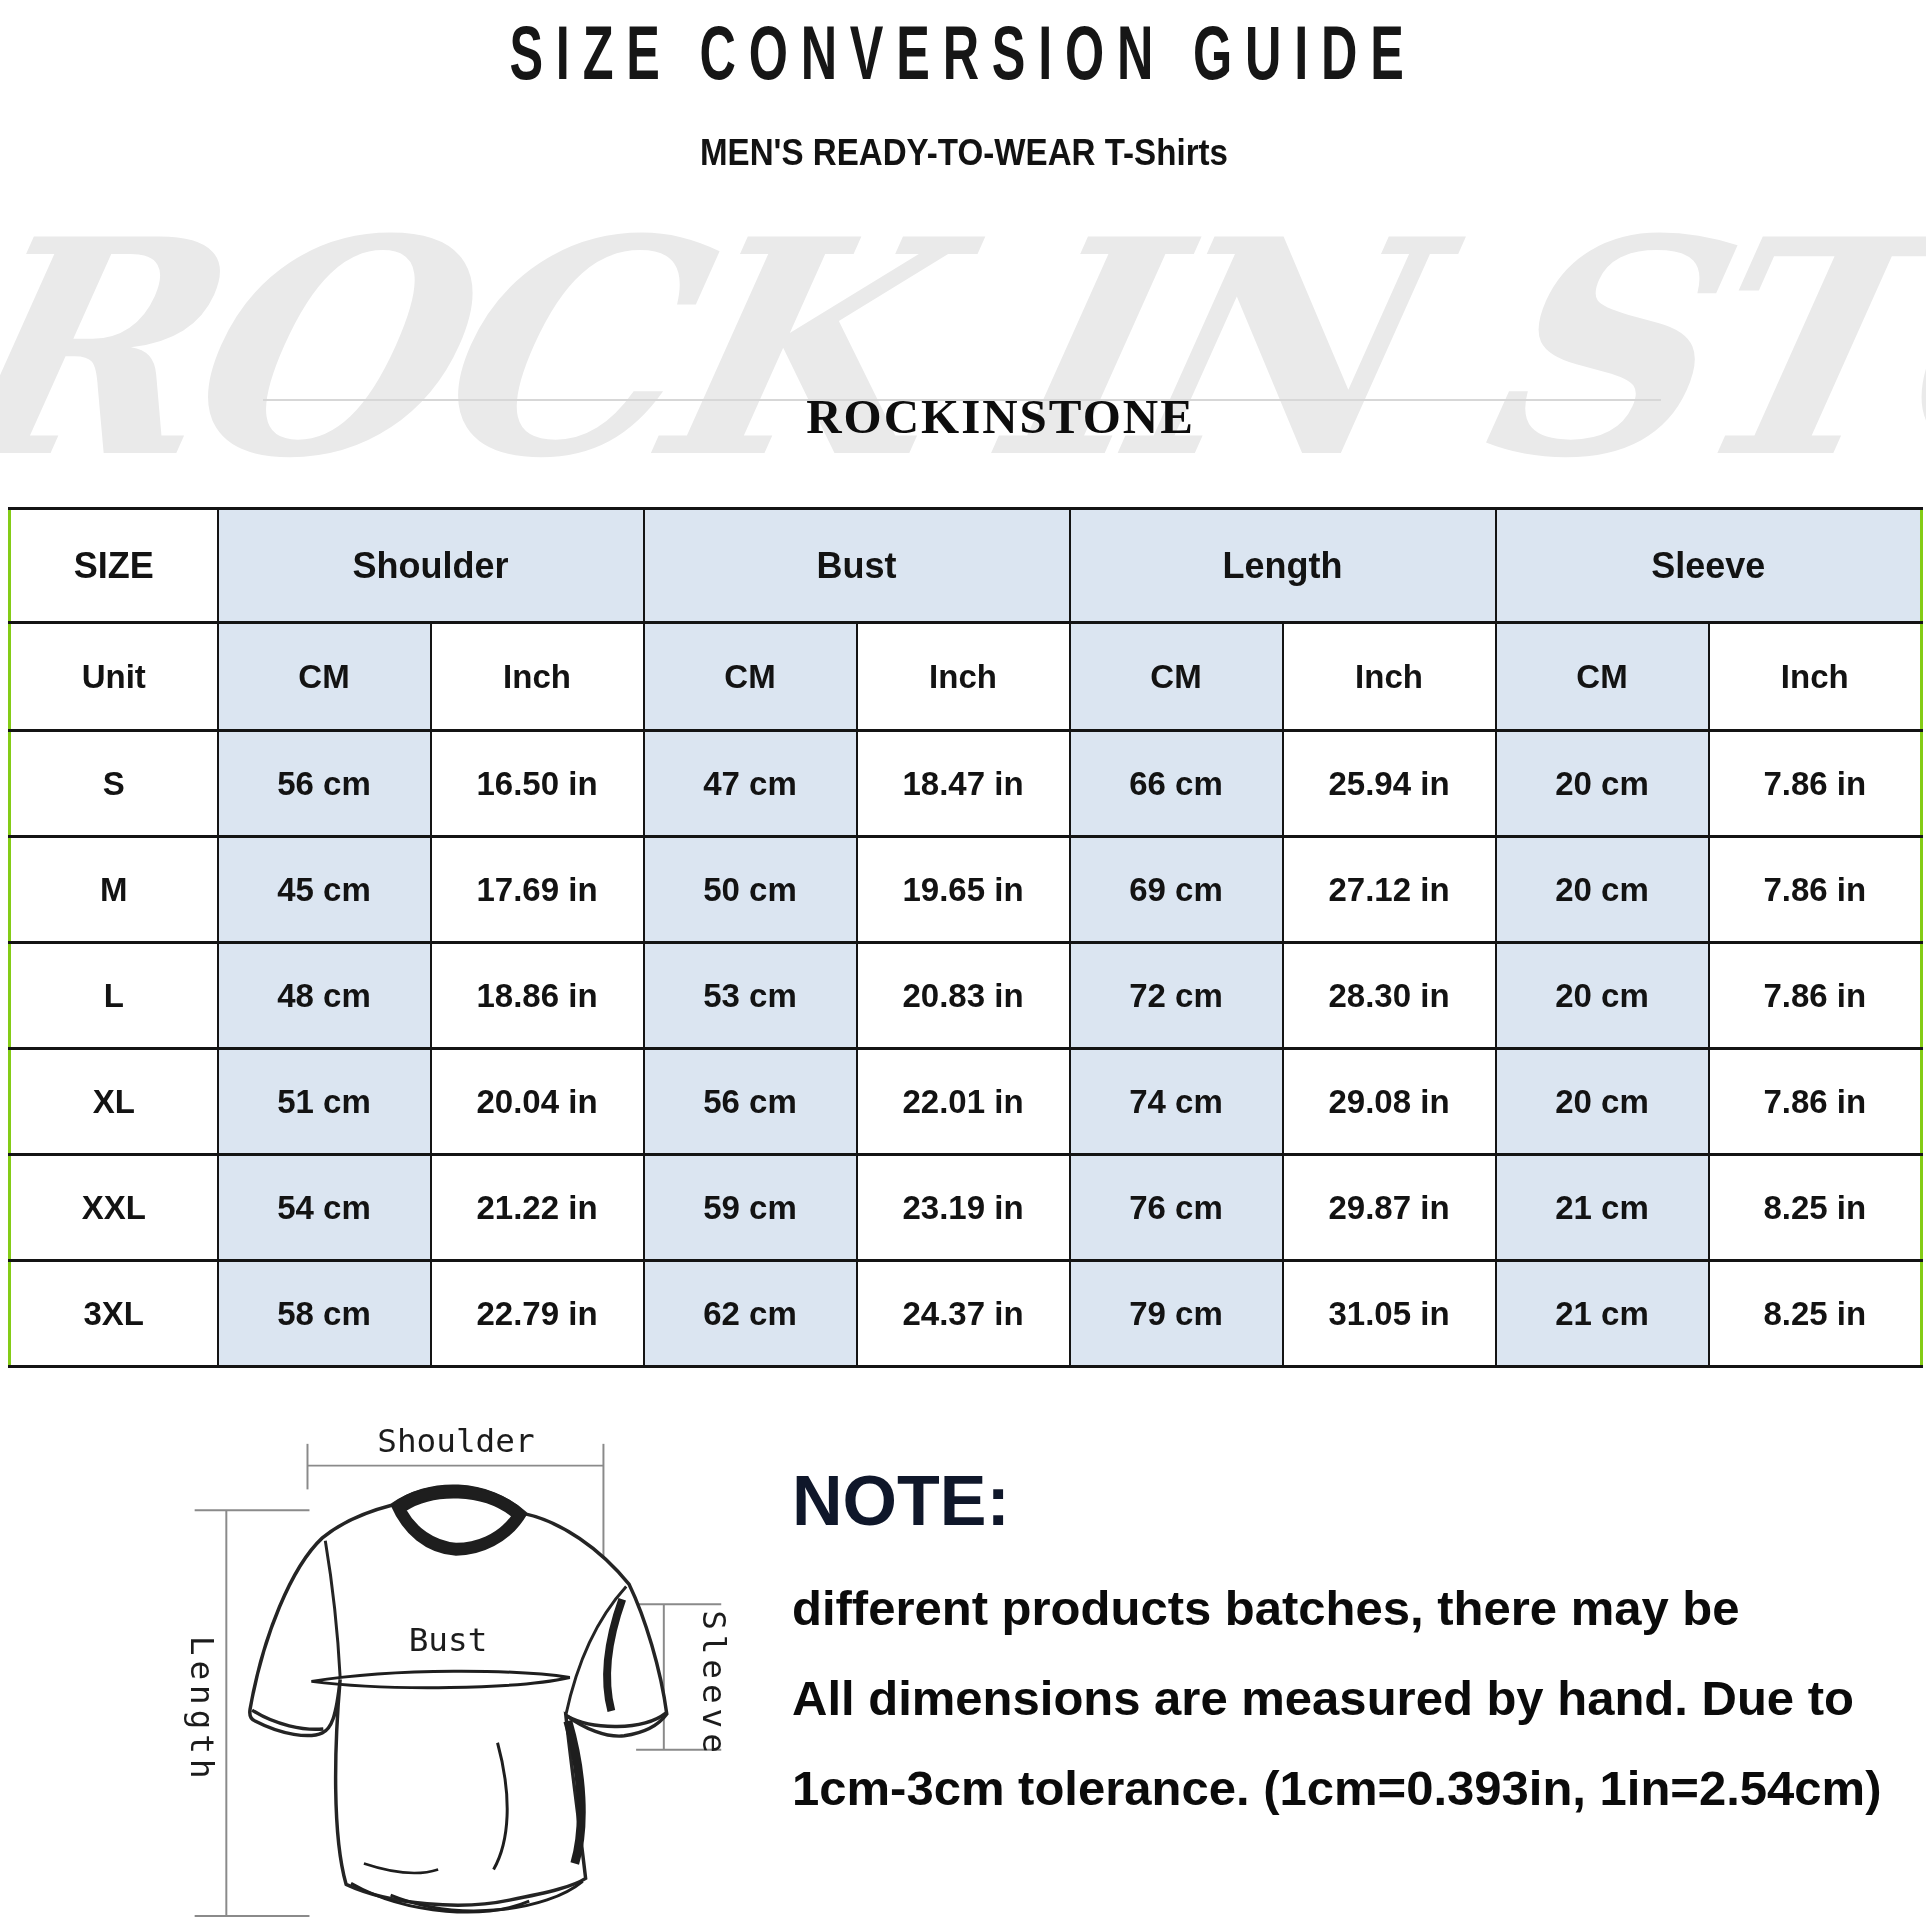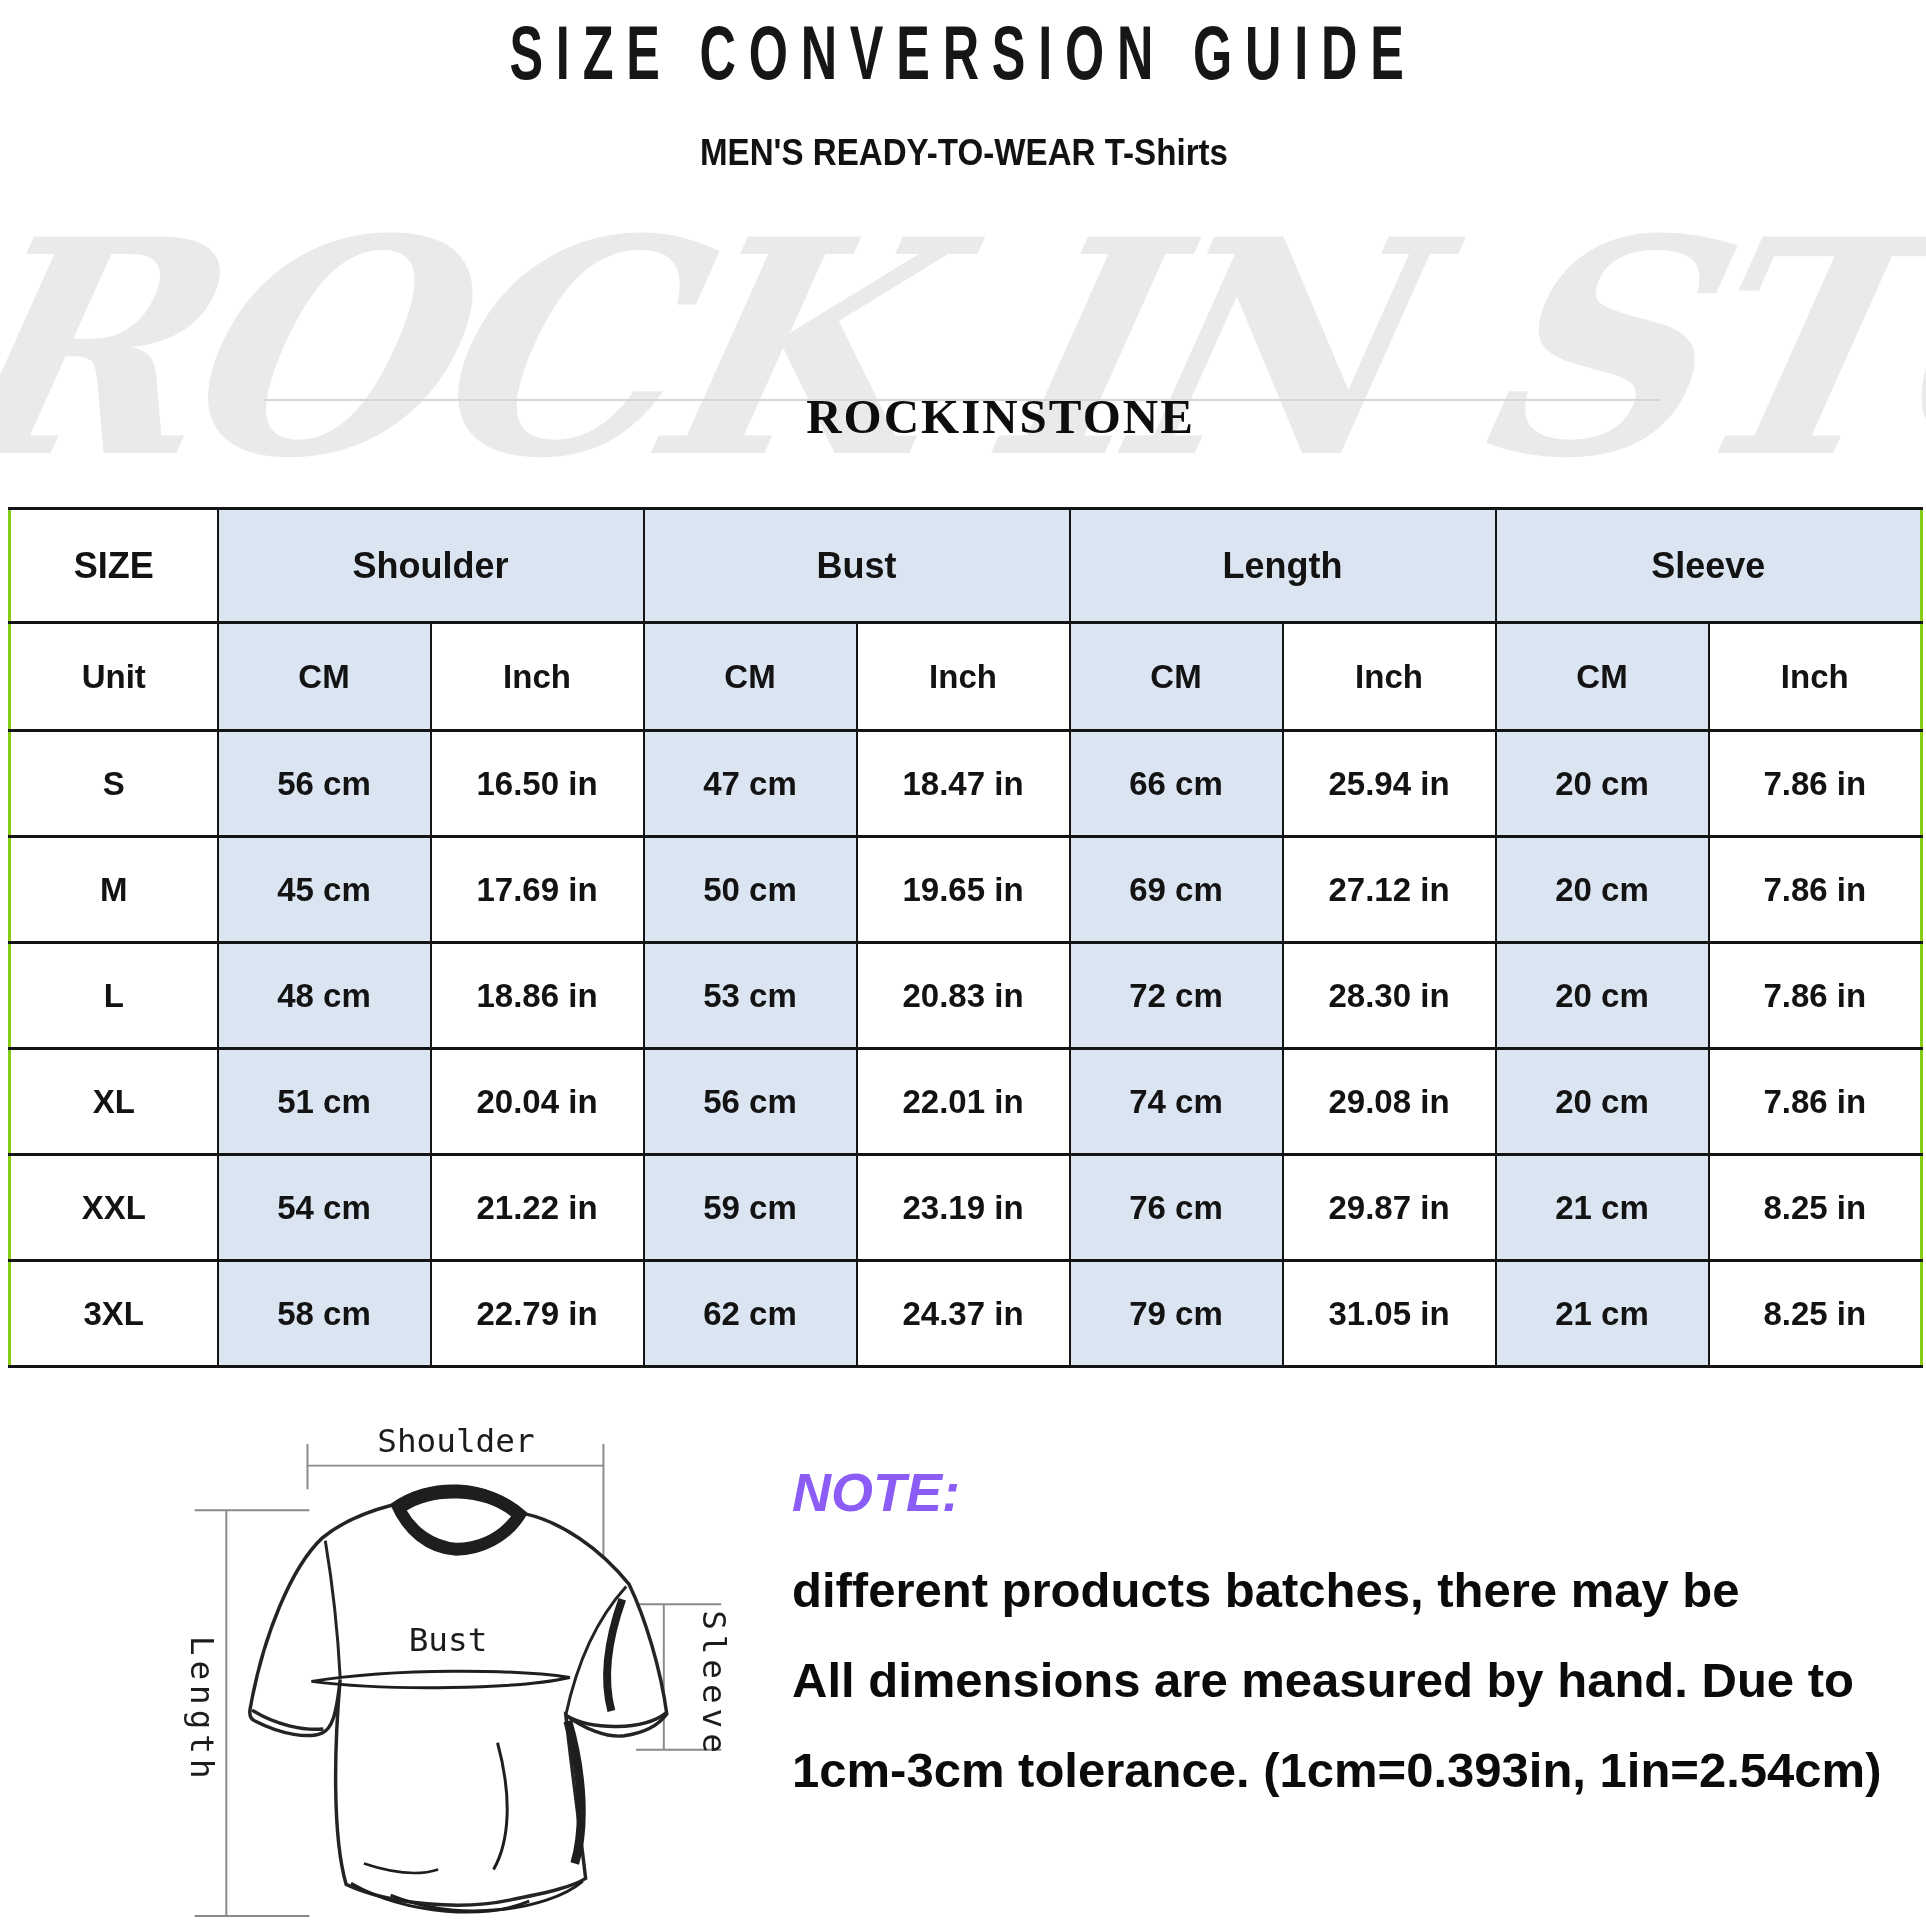--- a/index.html
+++ b/index.html
@@ -56,21 +56,21 @@
   tbody tr{height:106px;}
   .blue{background:#dbe5f1;}
   tbody td:nth-child(even){background:#dbe5f1;}
   tr.unit-row th:nth-child(even){background:#dbe5f1;}
   
   .sketch{position:absolute;top:1416px;left:161px;width:582px;height:511px;z-index:2;}
   .sketch svg{display:block;width:100%;height:100%;}
   .sk-label{font-family:"DejaVu Sans Mono",monospace;font-size:33px;fill:#1c1c1c;}
   
   .note{position:absolute;top:1461px;left:792px;width:1089px;z-index:2;}
-  .note-heading{font-weight:700;font-size:54px;letter-spacing:0px;color:#8b5cf6;font-style:italic;}
+  .note-heading{font-weight:700;font-size:70px;letter-spacing:0px;color:#0f172a;}
   .note p{margin:0;padding:0;font-weight:700;font-size:49px;line-height:90px;color:#0b0b0b;white-space:nowrap;}
   .note p:first-of-type{margin-top:22px;}
 </style>
 </head>
 <body>
 
 <div class="page">
 
   <div class="watermark">ROCK IN STONE</div>
   <div class="rule-line"></div>

